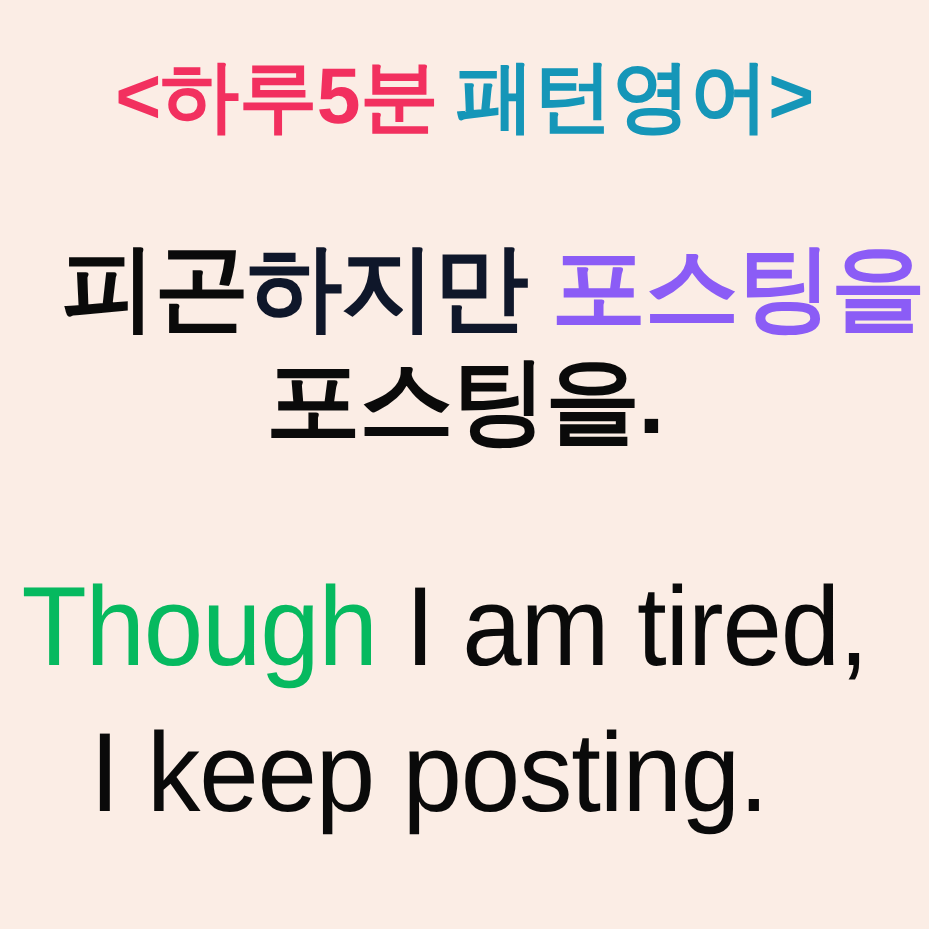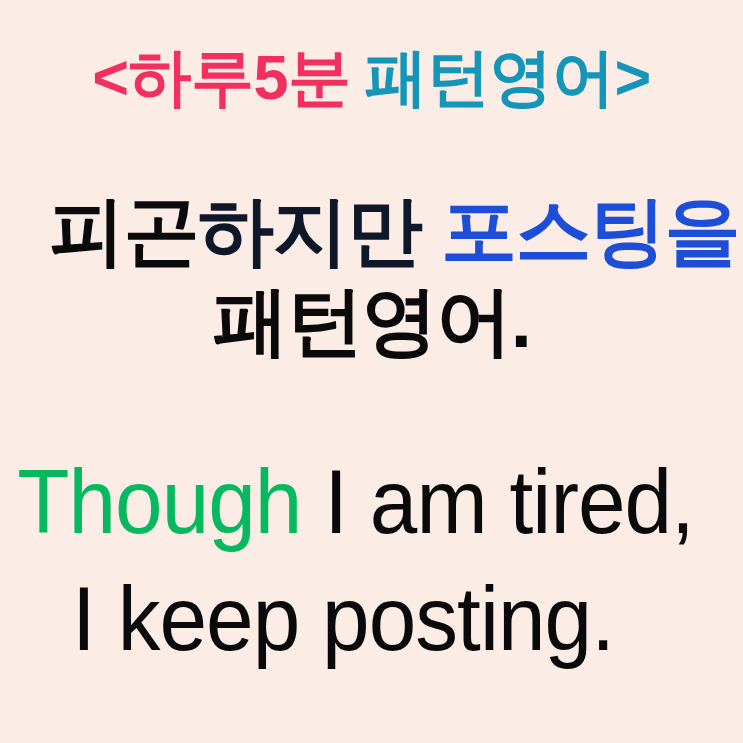--- a/index.html
+++ b/index.html
@@ -85,22 +85,22 @@
 </head>
 <body style="background: rgb(251, 237, 229);">
 
 <div id="card" style="background: rgb(251, 237, 229); padding-left: 10px;">
 
   <div class="title-block">
     <div class="title-line"><span class="seg t-kor-1" style="color: rgb(242, 48, 95);">&lt;하루5분</span><span class="t-gap"></span><span class="seg t-kor-2" style="color: rgb(21, 150, 184);">패턴영어&gt;</span></div>
   </div>
 
   <div class="kor-block">
-    <div class="kor-line"><span class="seg" style="color: rgb(10, 10, 10); margin-left: 45px;">피곤</span><span class="seg" style="color: #0f172a;">하지만</span><span class="seg" style="color: #1d4ed8; margin-top: 48px;"> 포스팅을</span></div>
-    <div class="kor-line"><span class="seg" style="color: rgb(10, 10, 10);">패턴영어.</span></div>
+    <div class="kor-line"><span class="seg" style="color: rgb(10, 10, 10); margin-left: 45px;">피곤</span><span class="seg" style="color: #0f172a;">하지만</span><span class="seg" style="color: #8b5cf6; margin-top: 48px;"> 포스팅을</span></div>
+    <div class="kor-line"><span class="seg" style="color: rgb(10, 10, 10);">포스팅을.</span></div>
   </div>
 
   <div class="eng-block">
     <div class="eng-line"><span class="seg" style="color: rgb(6, 185, 95);">Though</span><span class="seg" style="color: rgb(10, 10, 10);"> I am tired,</span></div>
     <div class="eng-line"><span class="seg" style="color: rgb(10, 10, 10);">I keep posting.</span></div>
   </div>
 
 </div>
 
 </body></html>

